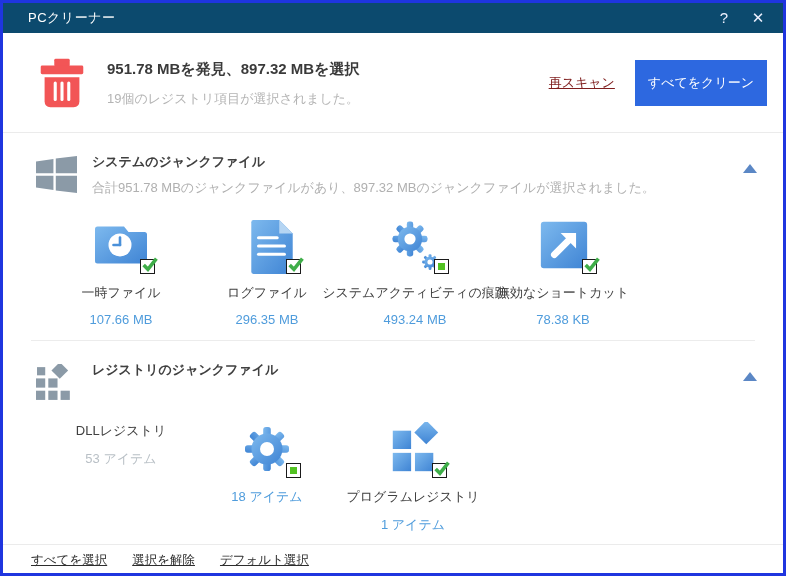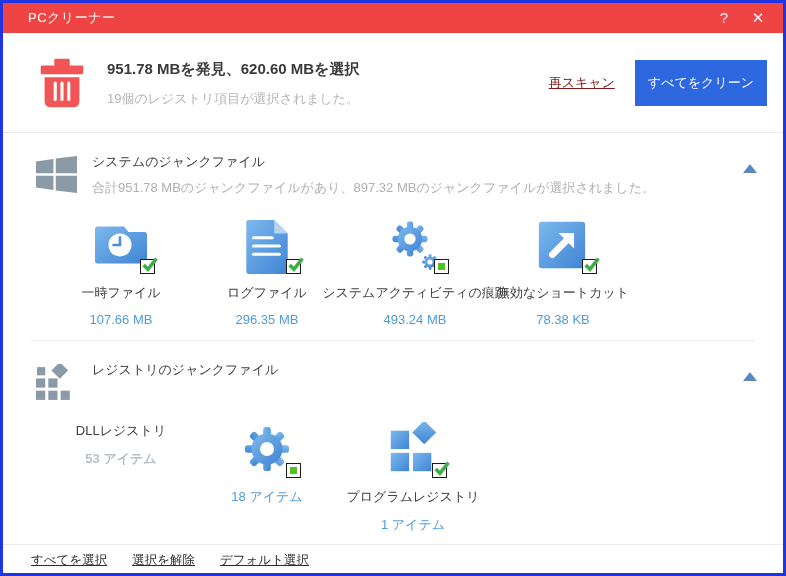--- a/index.html
+++ b/index.html
@@ -11,21 +11,21 @@
   .window {
     width: 786px; height: 576px;
     border: 3px solid #1f35df;
     background: #fff;
     display: flex; flex-direction: column;
     overflow: hidden;
   }
   
   .titlebar {
     height: 30px; flex: 0 0 30px;
-    background: #ef4444;
+    background: #0c4a6e;
     display: flex; align-items: center;
     padding: 0 8px 0 25px;
     color: #fff;
   }
   .titlebar-title { flex: 1; font-size: 13px; letter-spacing: .5px; }
   .tb-btn {
     width: 34px; height: 30px; line-height: 30px;
     text-align: center; font-size: 15px; color: #eef1ff;
     cursor: default; user-select: none;
   }
@@ -51,46 +51,46 @@
     border: none; font-size: 13px;
     padding: 14px 13px; white-space: nowrap;
     font-family: inherit; cursor: pointer;
   }
   
   .content { flex: 1; display: flex; flex-direction: column; }
   .section { padding: 17px 26px 0 33px; }
   .section-head { display: flex; align-items: flex-start; }
   .section-icon { width: 41px; height: 37px; margin: 6px 15px 0 0; flex: 0 0 41px; }
   .section-titles { flex: 1; }
-  .section-title { font-size: 13px; font-weight: normal; color: #404040; margin: 3px 0 8px; }
+  .section-title { font-size: 13px; font-weight: bold; color: #404040; margin: 3px 0 8px; }
   .section-sub { font-size: 13px; color: #b0b0b0; }
   .collapse {
     width: 0; height: 0; margin-top: 14px;
     border-left: 7px solid transparent;
     border-right: 7px solid transparent;
     border-bottom: 9px solid #5b87c5;
     cursor: pointer;
   }
-  .items { display: flex; padding: 21px 0 10px 12px; }
+  .items { display: flex; padding: 21px 0 10px 12px; text-align: right; }
   .item { width: 146px; display: flex; flex-direction: column; align-items: center; cursor: pointer; }
   .item-wide { width: 150px; }
   .icon-wrap { position: relative; width: 56px; height: 56px; margin-bottom: 10px; }
   .checkbox {
     position: absolute; right: -6px; bottom: 0;
     width: 15px; height: 15px;
     background: #fff; border: 1px solid #1a1a1a;
   }
   .checkbox svg { position: absolute; left: 0; top: -4px; width: 17px; height: 17px; overflow: visible; }
   .partial-square {
     position: absolute; left: 3px; top: 3px;
     width: 7px; height: 7px; background: #52c222;
   }
   .item-label { font-size: 13px; color: #404040; margin-bottom: 10px; white-space: nowrap; }
   .item-value { font-size: 13px; color: #4f9cdc; }
-  .item-value.muted { color: #b9c0c6; font-weight: bold; }
+  .item-value.muted { color: #b9c0c6; }
   .divider { border-top: 1px solid #ececec; margin: 3px 28px 0; }
   
   .footer {
     flex: 0 0 31px;
     border-top: 1px solid #ebebeb;
     display: flex; align-items: center;
     padding-left: 28px; gap: 25px;
   }
   .footer-link { font-size: 12.5px; color: #2d2d2d; text-decoration: underline; cursor: pointer; }
 </style>
@@ -114,21 +114,21 @@
           <path d="M12 24 H48 V49 Q48 55 42 55 H18 Q12 55 12 49 Z"></path>
         </g>
         <g stroke="#fff" stroke-width="3.2" stroke-linecap="round">
           <line x1="23" y1="30" x2="23" y2="47"></line>
           <line x1="30" y1="30" x2="30" y2="47"></line>
           <line x1="37" y1="30" x2="37" y2="47"></line>
         </g>
       </svg>
     </div>
     <div class="header-text">
-      <div class="header-title">951.78 MBを発見、620.60 MBを選択</div>
+      <div class="header-title">951.78 MBを発見、897.32 MBを選択</div>
       <div class="header-sub">19個のレジストリ項目が選択されました。</div>
     </div>
     <a class="rescan">再スキャン</a>
     <button class="clean-btn">すべてをクリーン</button>
   </div>
 
   <div class="content">
 
     <div class="section">
       <div class="section-head">

